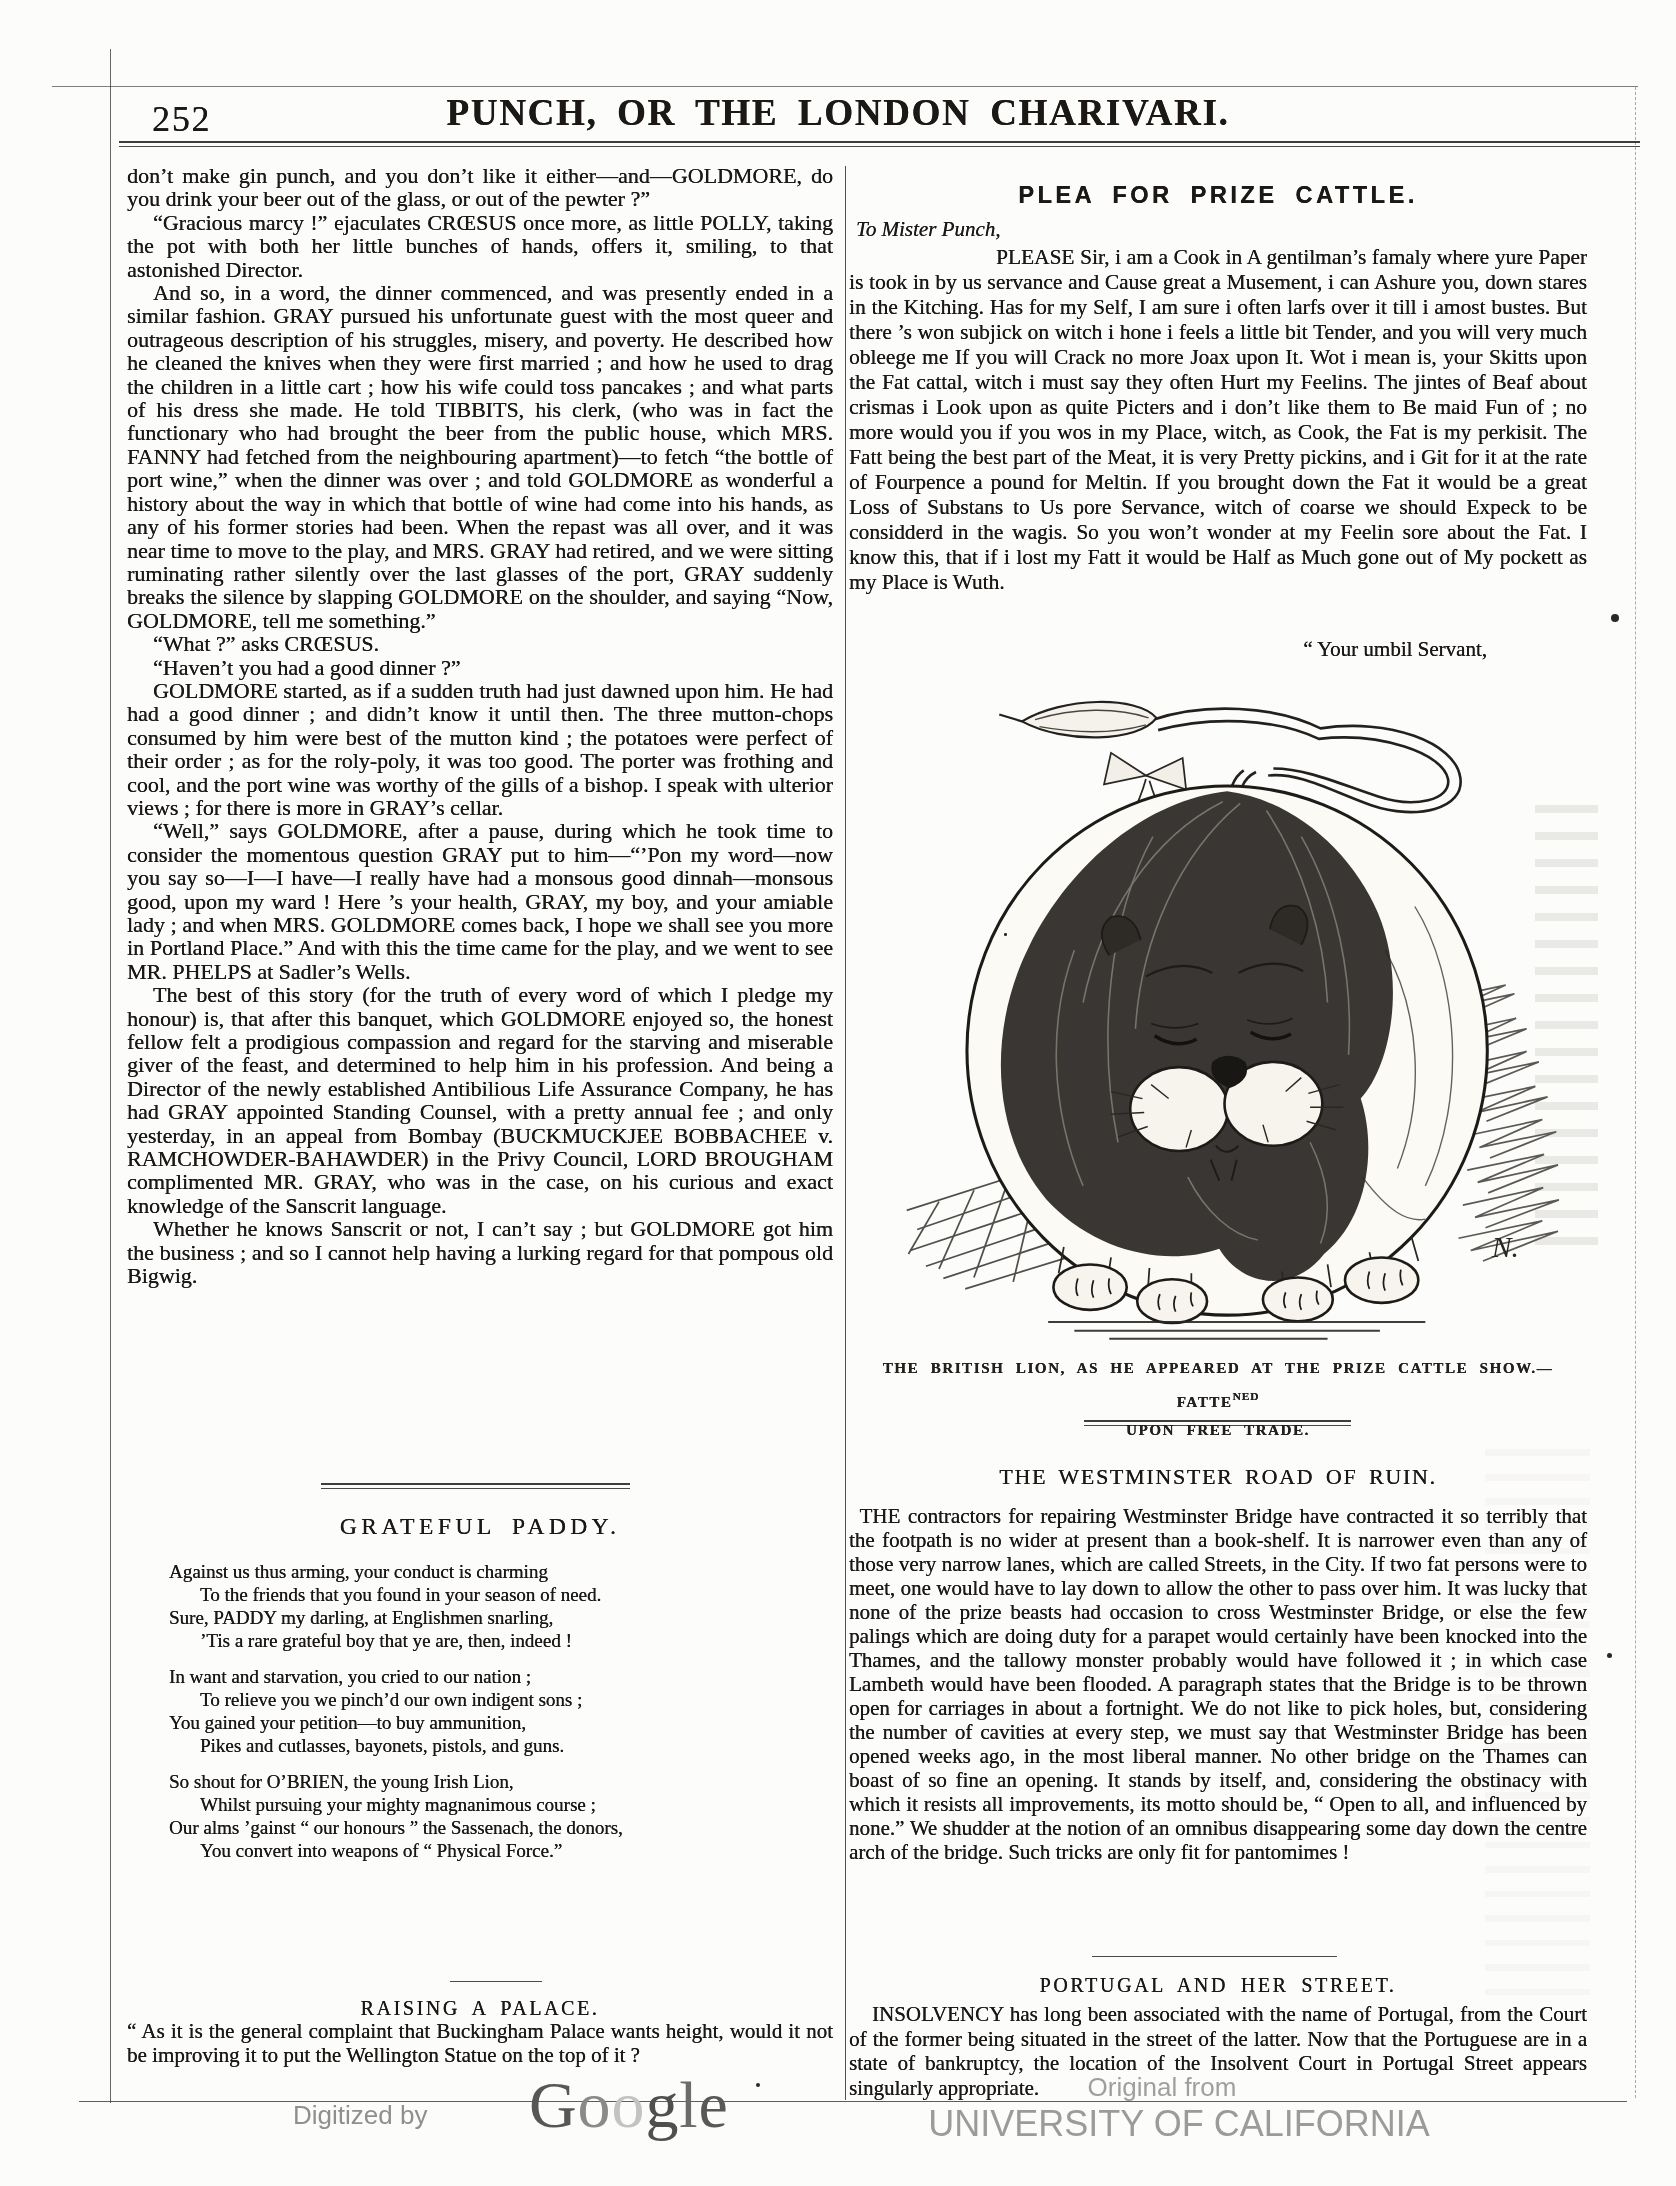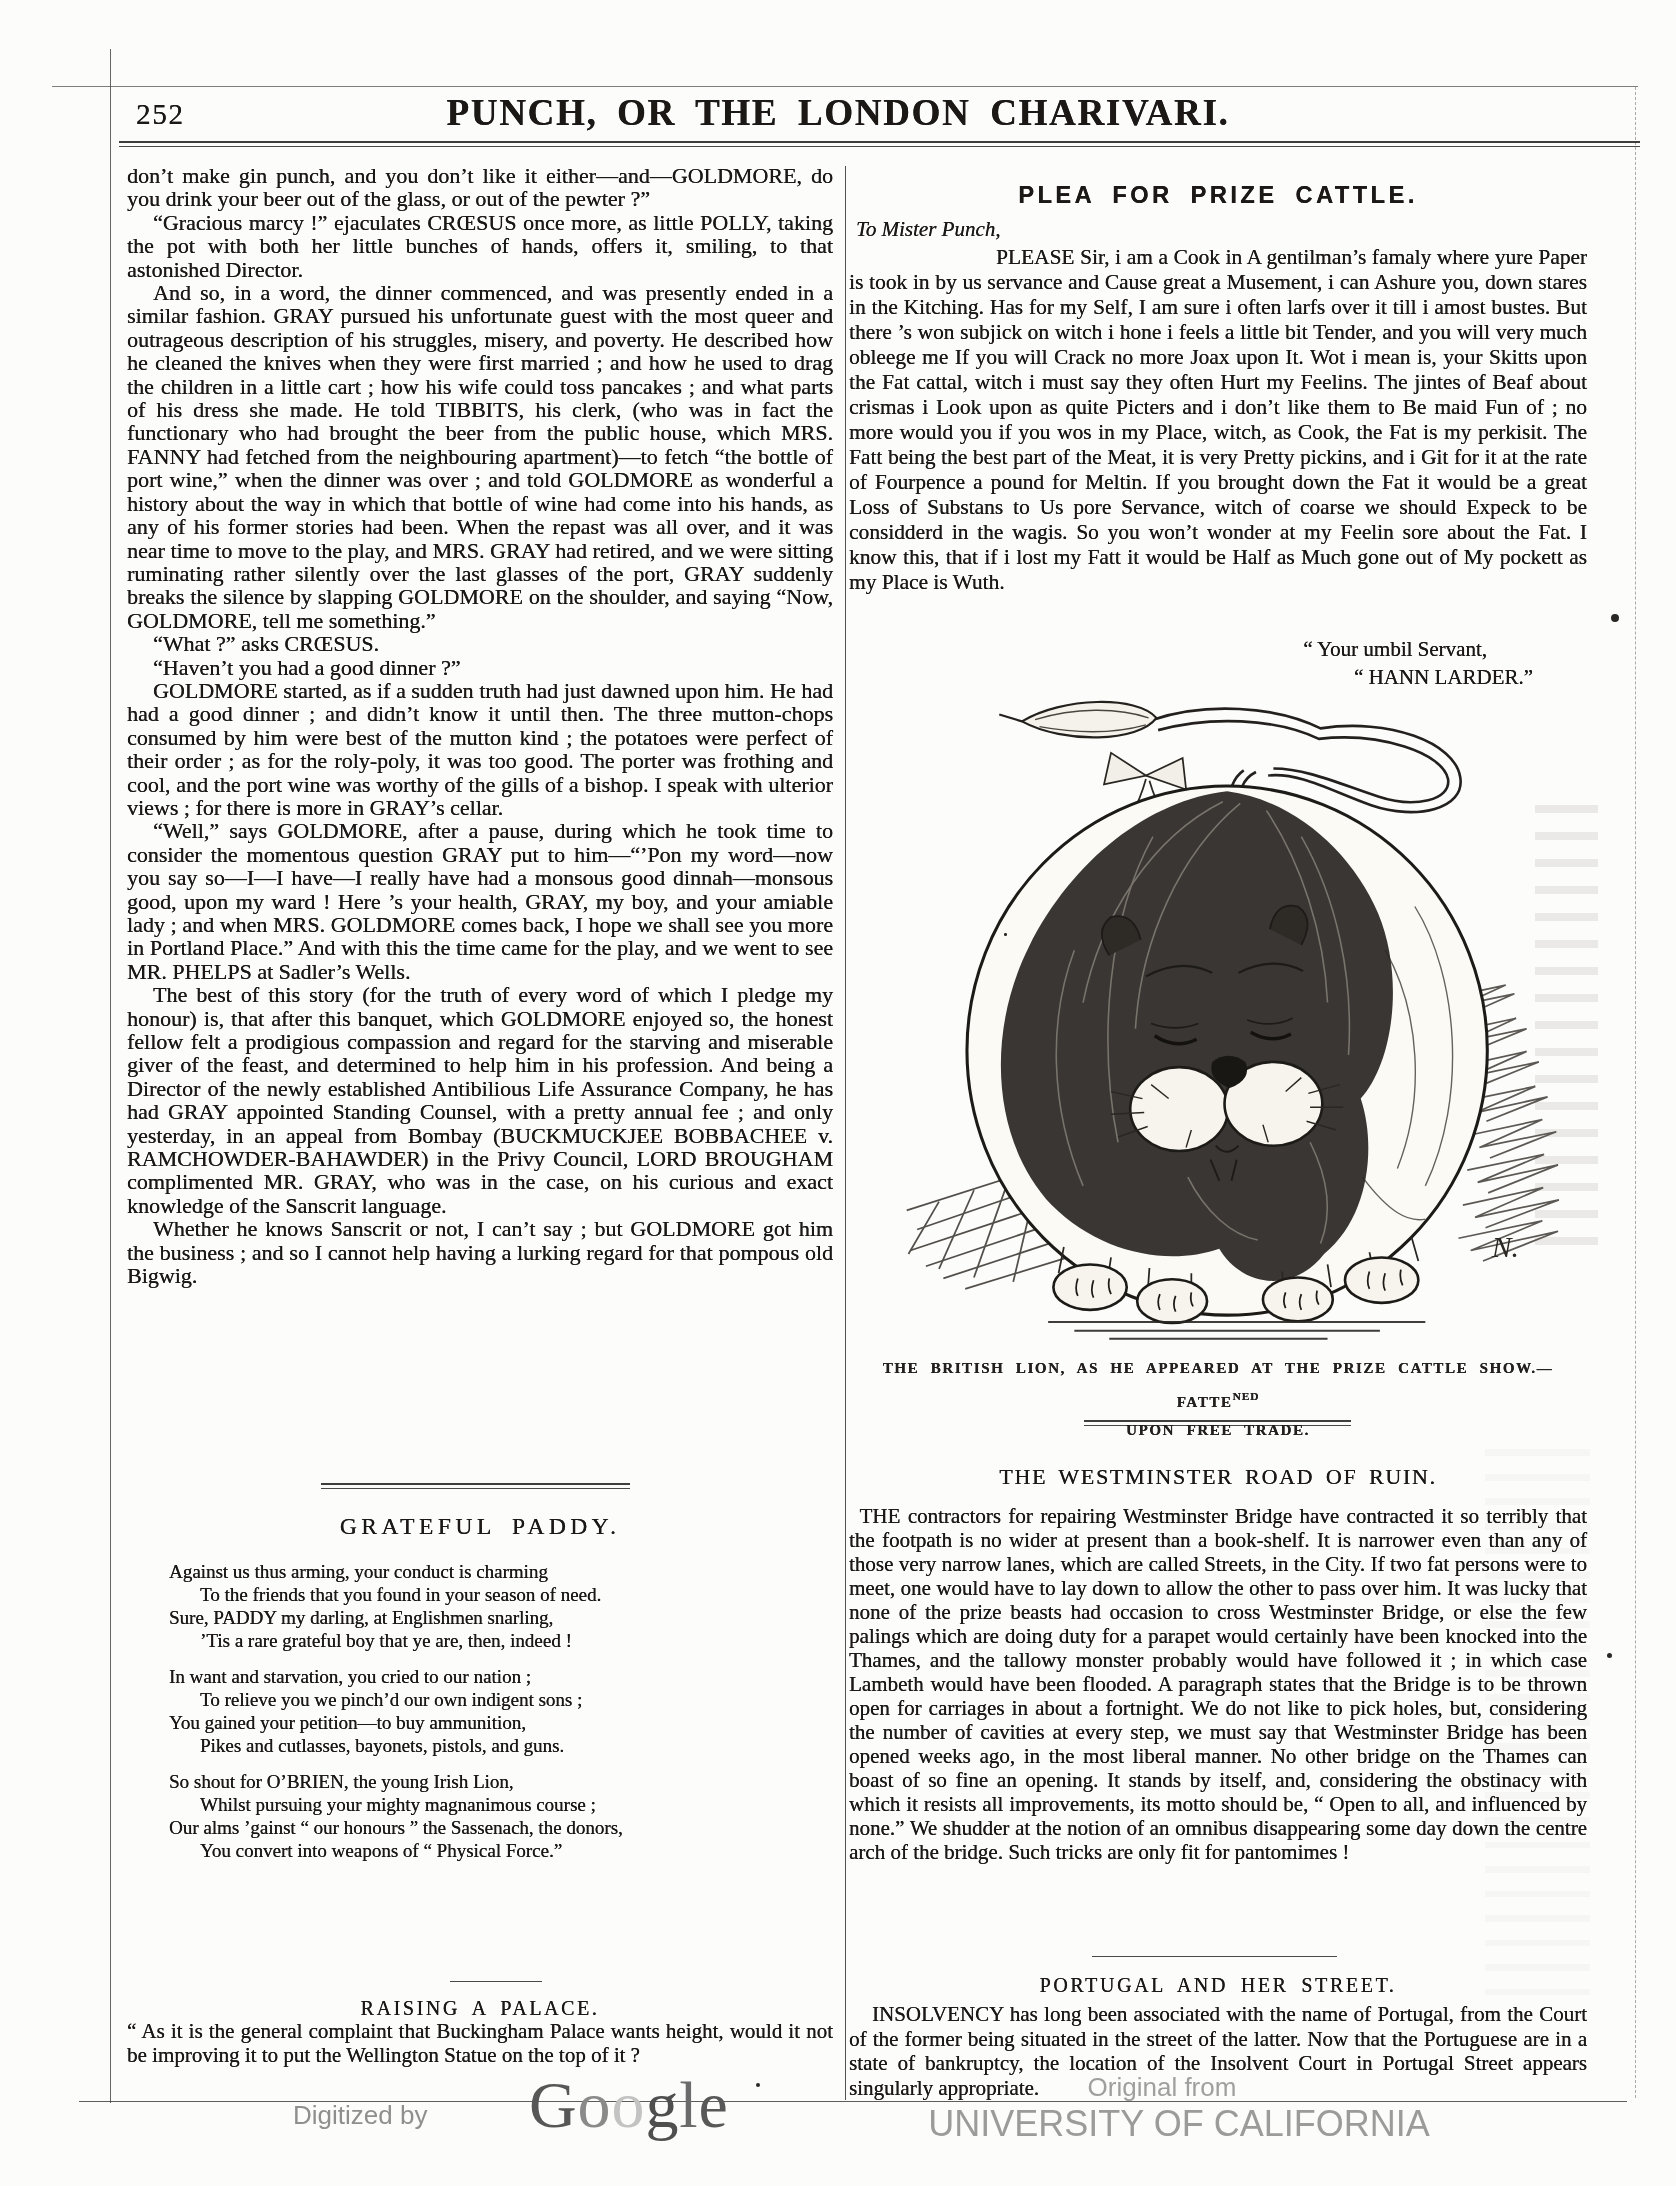--- a/index.html
+++ b/index.html
@@ -15,21 +15,21 @@
   .border-left { position:absolute; left:110px; top:49px; height:2054px; border-left:1.7px solid rgba(55,52,50,.75); }
   .border-right { position:absolute; left:1635px; top:87px; height:2011px; border-left:1.7px dashed rgba(90,88,86,.5); }
   .col-divider { position:absolute; left:845px; top:166px; height:1934px; border-left:1.7px solid rgba(40,38,36,.8); }
   .rule-bottom { position:absolute; left:79px; top:2101px; width:1548px; border-top:1.7px solid rgba(55,52,50,.8); }
 
   .double-rule { position:absolute; border-top:2.6px solid rgba(30,28,26,.85); }
   .double-rule::after { content:""; display:block; margin-top:2.6px; border-top:0.9px solid rgba(30,28,26,.8); }
   .header-rule { left:119px; top:141px; width:1521px; }
   .short-rule { position:absolute; border-top:1.7px solid rgba(30,28,26,.8); }
 
-  .pagenum { position:absolute; left:136px; top:98px; font-size:29px; letter-spacing:1.7px;text-align:right; }
+  .pagenum { position:absolute; left:152px; top:98px; font-size:36px; letter-spacing:1.7px;text-align:right; }
   .masthead { position:absolute; left:349px; top:91px; width:978px; margin:0; text-align:center;
     font-size:37px; font-weight:bold; letter-spacing:1.7px; word-spacing:8.7px; }
 
   
   .story { position:absolute; left:127px; top:164px; width:706px; font-size:22px; line-height:23.4px;
     text-align:justify; }
   .story p { margin:0; }
   .story p.indent { text-indent:26px; }
 
   .heading { position:absolute; margin:0; text-align:center; font-weight:normal; }
@@ -134,21 +134,20 @@
 
   <div class="short-rule" style="left:450px; top:1981px; width:92px;"></div>
 
   <h3 class="heading h-left h-small ink" style="top:1997px;">RAISING A PALACE.</h3>
   <p class="raising-text ink">“ As it is the general complaint that Buckingham Palace wants height, would it not be improving it to put the Wellington Statue on the top of it ?</p>
 
   <h2 class="heading h-right h-sans ink" style="top:182px;">PLEA FOR PRIZE CATTLE.</h2>
   <p class="salutation ink">To Mister Punch,</p>
   <p class="plea-body ink">PLEASE Sir, i am a Cook in A gentilman’s famaly where yure Paper is took in by us servance and Cause great a Musement, i can Ashure you, down stares in the Kitching.  Has for my Self, I am sure i often larfs over it till i amost bustes.  But there ’s won subjick on witch i hone i feels a little bit Tender, and you will very much obleege me If you will Crack no more Joax upon It.  Wot i mean is, your Skitts upon the Fat cattal, witch i must say they often Hurt my Feelins. The jintes of Beaf about crismas i Look upon as quite Picters and i don’t like them to Be maid Fun of ;  no more would you if you wos in my Place, witch, as Cook, the Fat is my perkisit.  The Fatt being the best part of the Meat, it is very Pretty pickins, and i Git for it at the rate of Fourpence a pound for Meltin.  If you brought down the Fat it would be a great Loss of Substans to Us pore Servance, witch of coarse we should Expeck to be considderd in the wagis.  So you won’t wonder at my Feelin sore about the Fat.  I know this, that if i lost my Fatt it would be Half as Much gone out of My pockett as my Place is Wuth.</p>
   <p class="signoff ink" style="top:637px; padding-right:100px; box-sizing:border-box;">“ Your umbil Servant,</p>
-  <p class="signoff ink" style="top:665px; padding-right:54px; box-sizing:border-box;">“ HANN LARDER.”</p>
 
   <svg class="lion" viewBox="0 0 780 760">
     <g stroke="#35312d" stroke-width="2" opacity="0.85" fill="none">
       <path d="M18,598 L175,548"></path>
         <path d="M30,620 L190,565"></path>
         <path d="M22,644 L200,585"></path>
       <path d="M40,662 L210,605"></path>
         <path d="M60,676 L215,625"></path>
         <path d="M85,688 L225,645"></path>
       <path d="M55,588 L20,648"></path>

